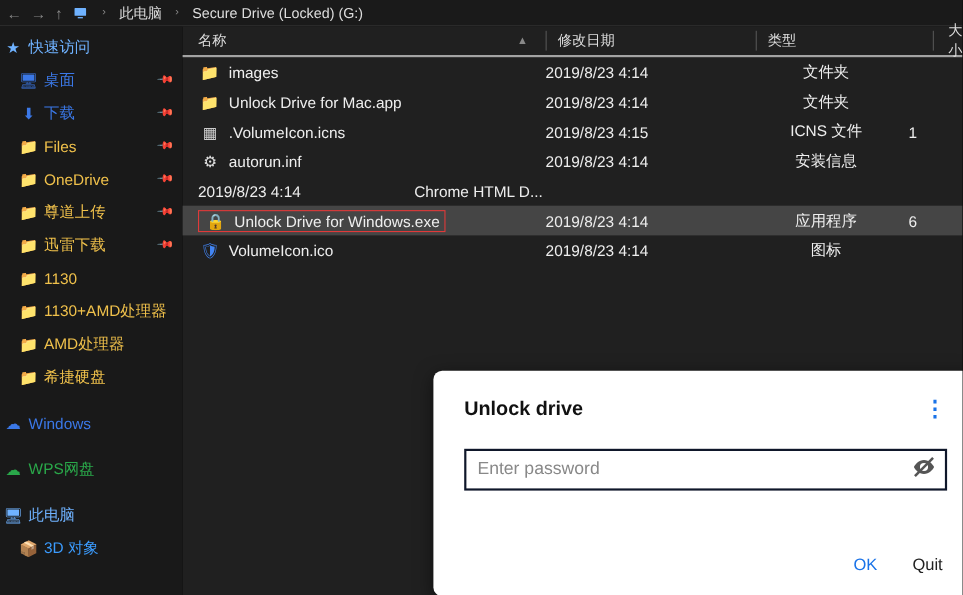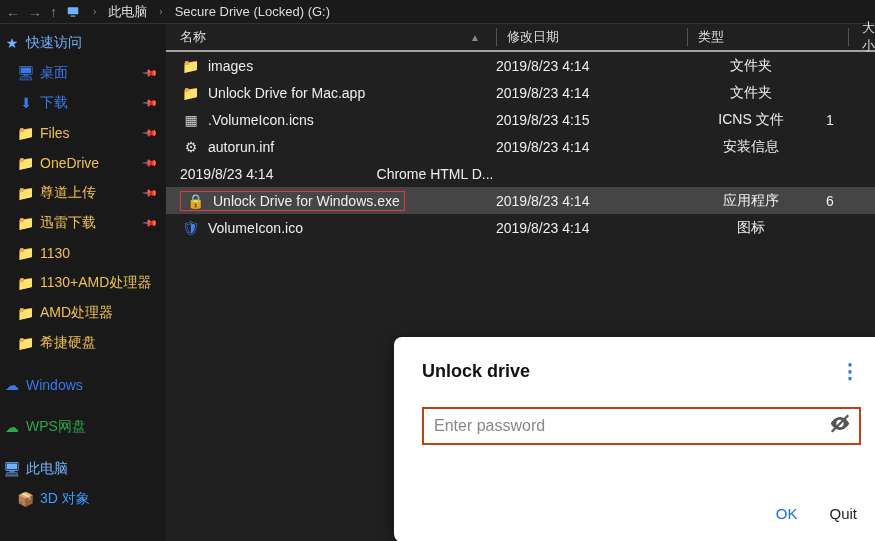--- a/index.html
+++ b/index.html
@@ -59,21 +59,21 @@
   background: #fff; border-radius: 8px; color: #222;
   box-shadow: 0 4px 16px rgba(0,0,0,0.5);
   padding: 22px 28px 16px 28px;
   display: flex; flex-direction: column;
 }
 .dialog-head { display: flex; align-items: center; justify-content: space-between; margin-bottom: 24px; }
 .dialog-title { font-size: 18px; font-weight: 700; color: #111; }
 .kebab { color: #1a73e8; font-size: 20px; font-weight: 700; letter-spacing: 1px; cursor: pointer; }
 .pwd-wrap { position: relative; }
 .pwd-input {
-  width: 100%; height: 38px; border: 2px solid #c2410c; padding: 0 44px 0 10px;
+  width: 100%; height: 38px; border: 2px solid #0f172a; padding: 0 44px 0 10px;
   font-size: 16px; color: #0f172a; outline: none;
 }
 .pwd-input::placeholder { color: #888; }
 .eye { position: absolute; right: 10px; top: 50%; transform: translateY(-50%); color: #555; font-size: 18px; cursor: pointer; }
 .dialog-buttons { margin-top: auto; display: flex; justify-content: flex-end; gap: 32px; padding-right: 4px; padding-bottom: 4px; }
 .dlg-btn { font-size: 15px; font-weight: 400; cursor: pointer; background: none; border: none; }
 .dlg-btn.ok   { color: #1a73e8; }
 .dlg-btn.quit { color: #222; }
 </style>
 </head>

